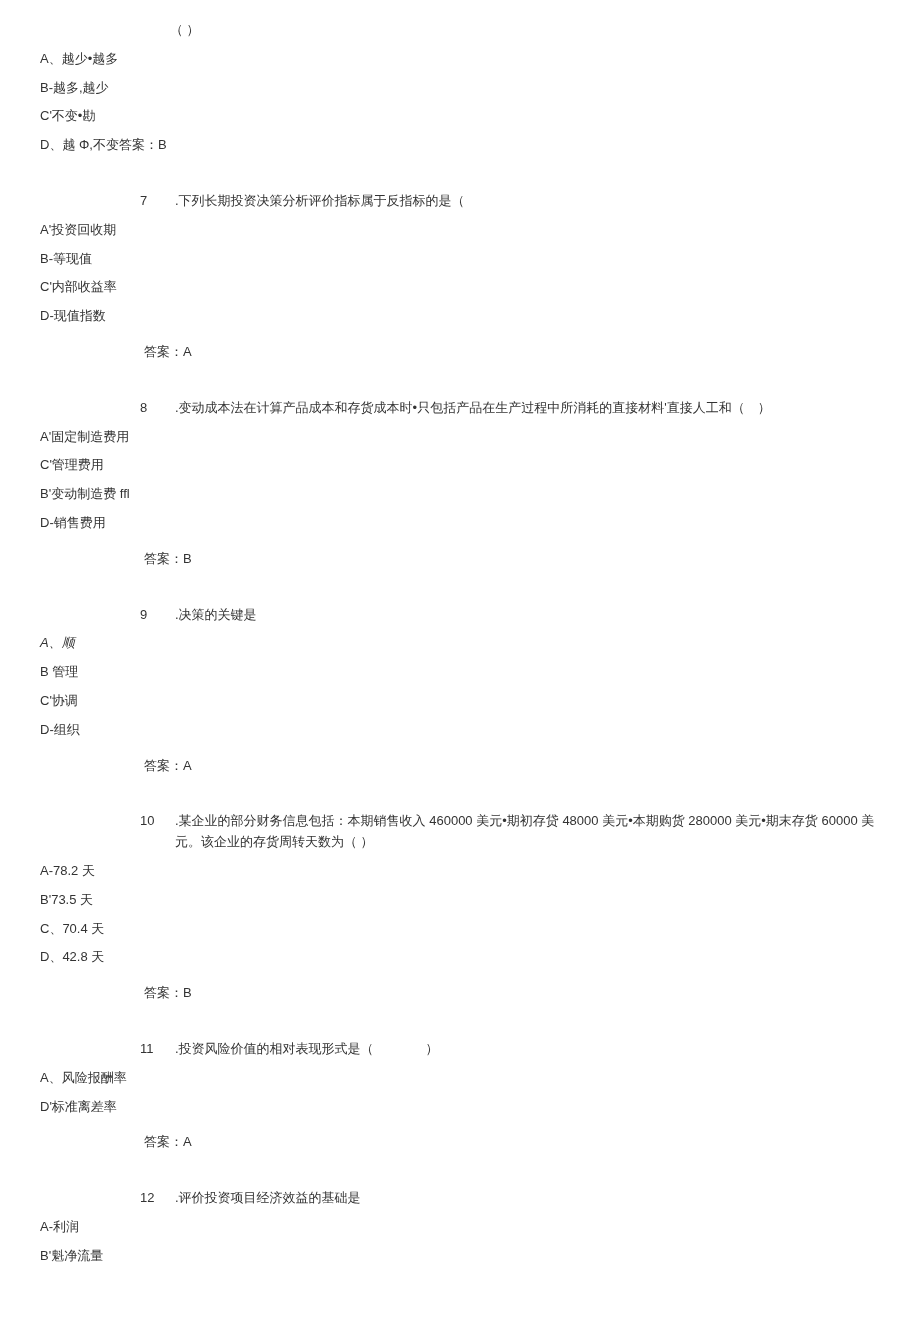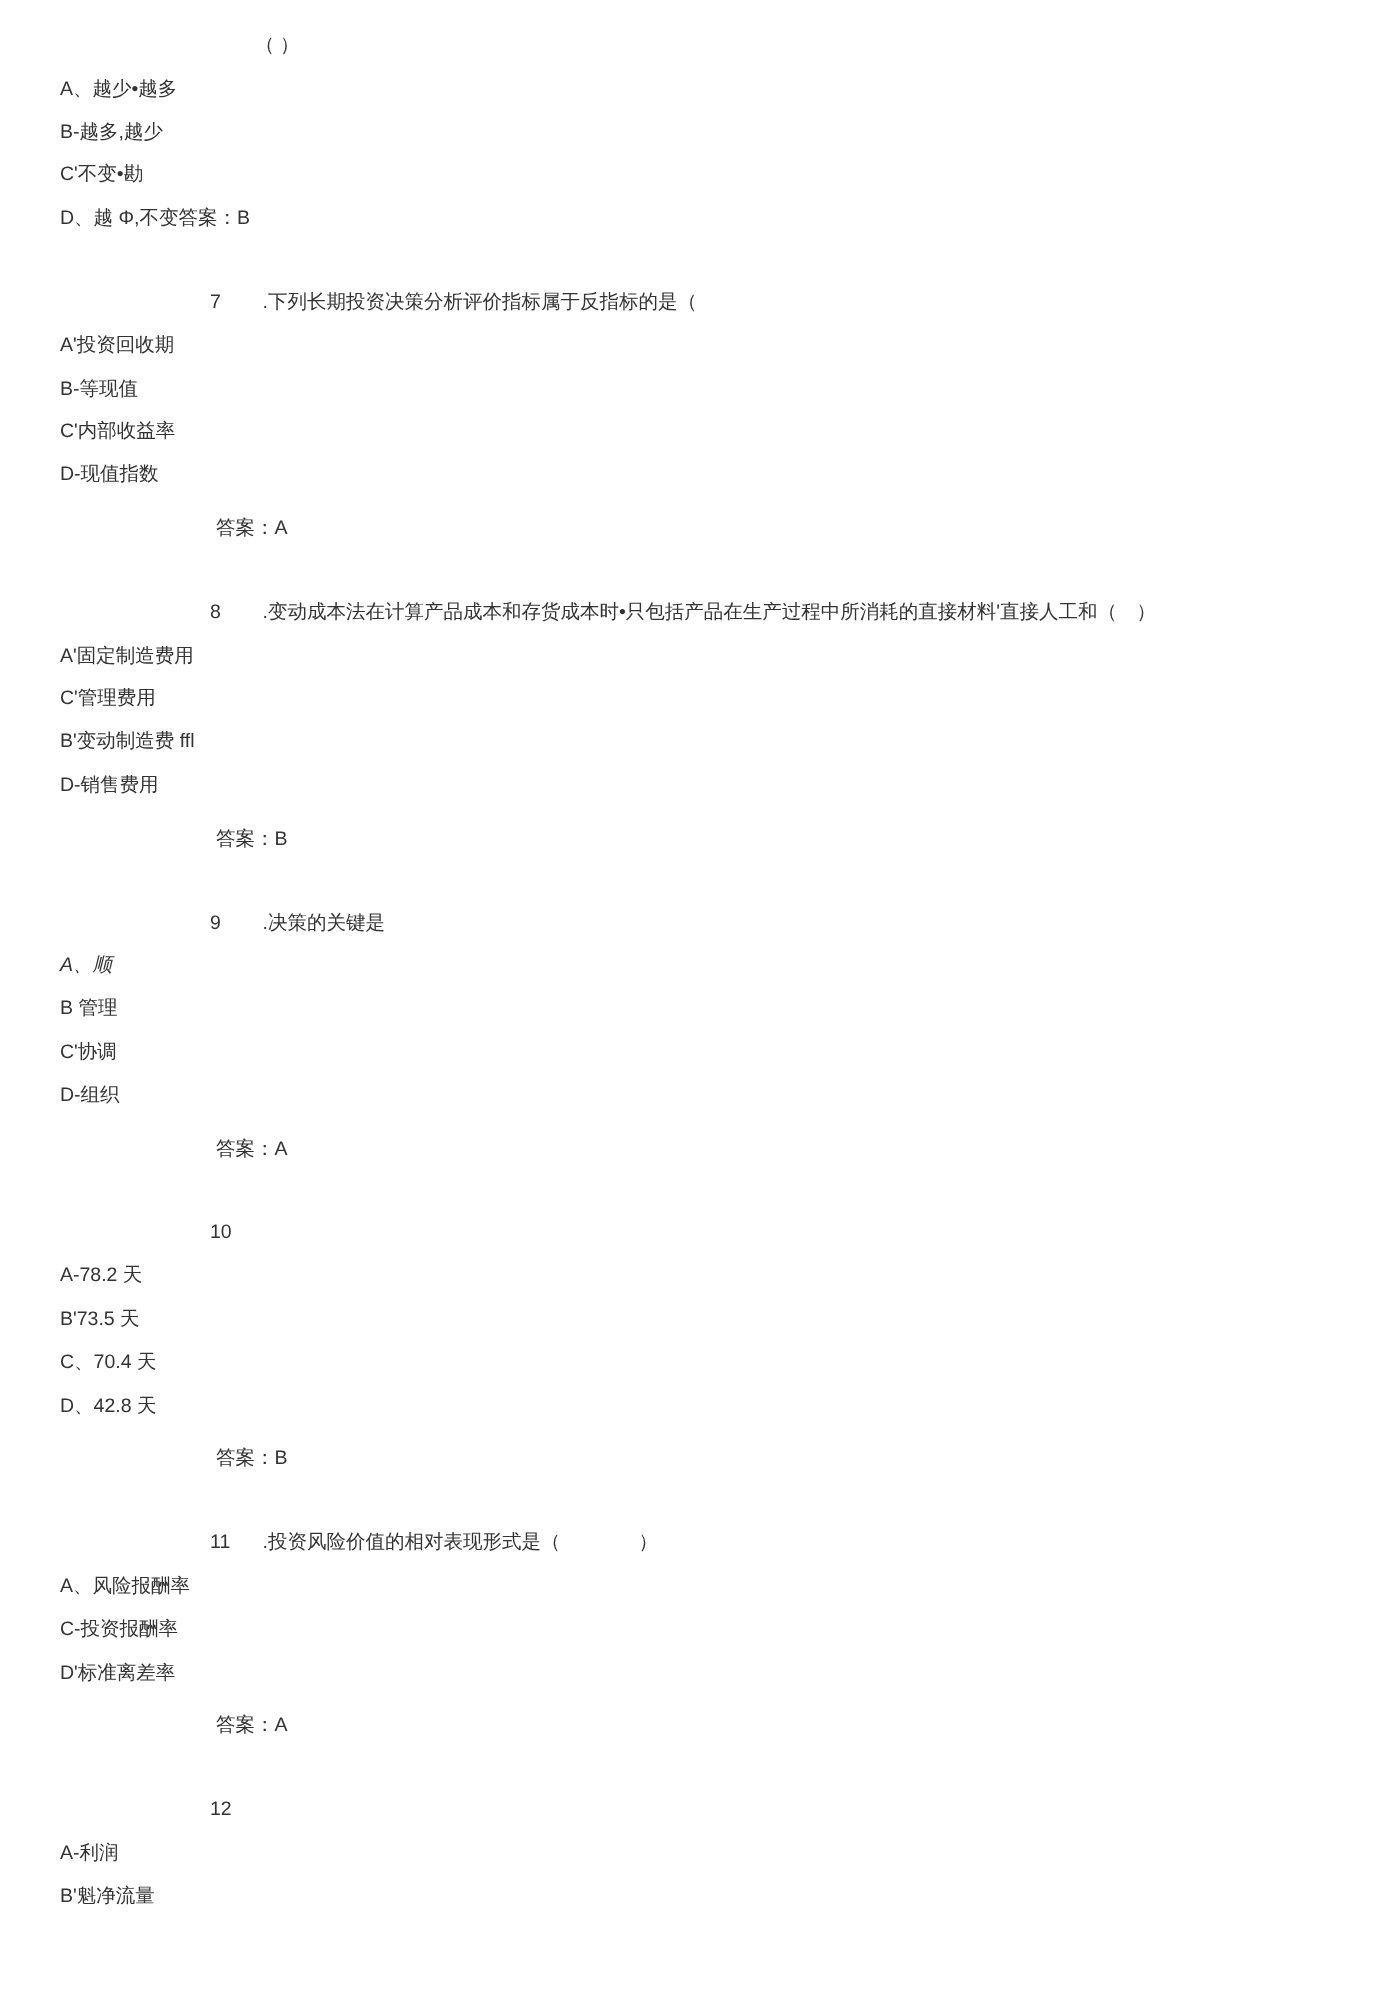--- a/index.html
+++ b/index.html
@@ -87,38 +87,39 @@
   <div class="option" style="font-style: italic;">A、顺</div>
   <div class="option">B 管理</div>
   <div class="option">C'协调</div>
   <div class="option">D-组织</div>
   <div class="answer-line">答案：A</div>
 </div>
 
 <div class="question-block">
   <div class="question-stem">
     <span class="question-num">10</span>
+    <span class="question-text">.某企业的部分财务信息包括：本期销售收入 460000 美元•期初存贷 48000 美元•本期购货 280000 美元•期末存货 60000 美元。该企业的存货周转天数为（ ）</span>
   </div>
   <div class="option">A-78.2 天</div>
   <div class="option">B'73.5 天</div>
   <div class="option">C、70.4 天</div>
   <div class="option">D、42.8 天</div>
   <div class="answer-line">答案：B</div>
 </div>
 
 <div class="question-block">
   <div class="question-stem">
     <span class="question-num">11</span>
     <span class="question-text">.投资风险价值的相对表现形式是（　　　　）</span>
   </div>
   <div class="option">A、风险报酬率</div>
-  <div class="option">C-投资报酬率</div>
   <div class="option">D'标准离差率</div>
   <div class="answer-line">答案：A</div>
 </div>
 
 <div class="question-block">
   <div class="question-stem">
     <span class="question-num">12</span>
+    <span class="question-text">.评价投资项目经济效益的基础是</span>
   </div>
   <div class="option">A-利润</div>
   <div class="option">B'魁净流量</div>
 </div>
 
 </body></html>

